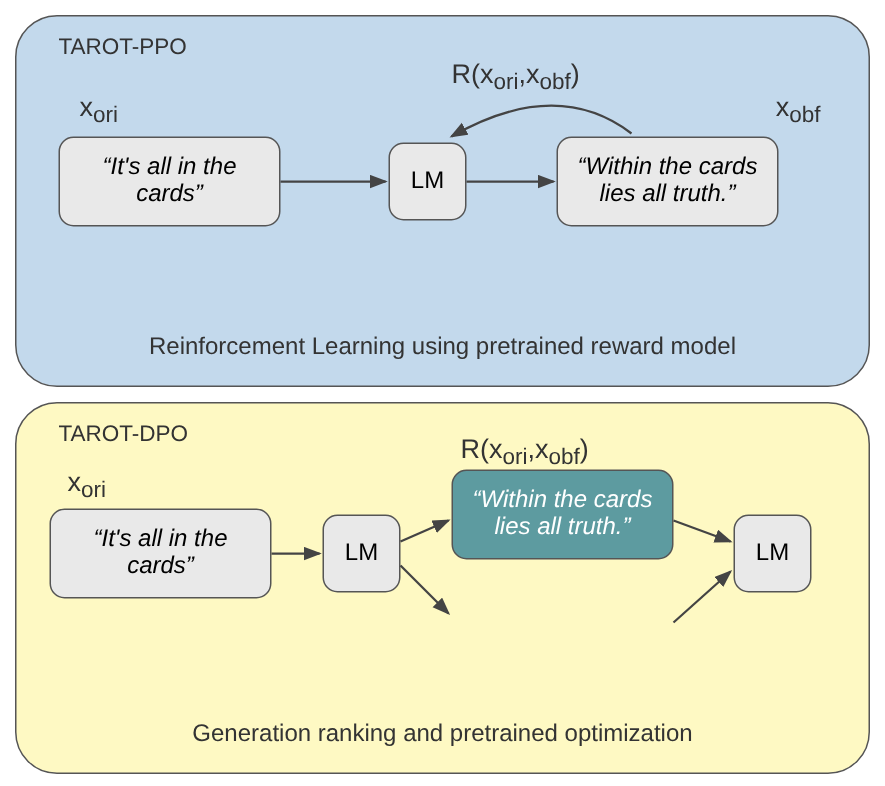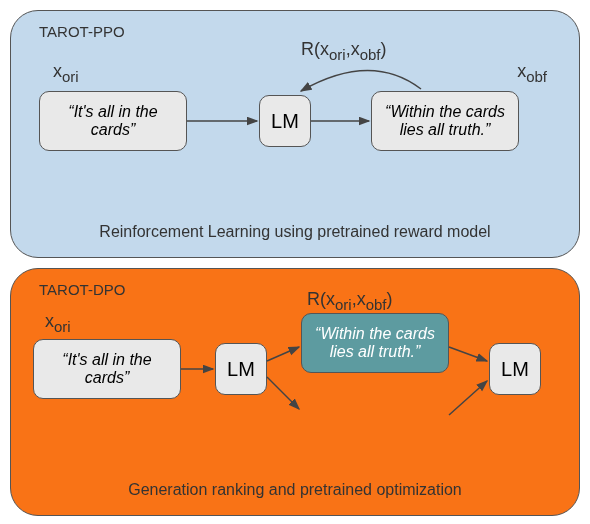--- a/index.html
+++ b/index.html
@@ -16,21 +16,21 @@
     position: relative;
     padding: 18px 22px 18px 22px;
     margin-bottom: 10px;
   }
   .panel-ppo {
     background: #c3d9ec;
     height: 248px;
     padding-left: 48px;
   }
   .panel-dpo {
-    background: #f97316;
+    background: #fef9c3;
     height: 248px;
   }
   .panel-title {
     position: absolute;
     left: 28px;
     top: 12px;
     font-size: 15px;
     color: #333;
   }
   .label-small {
@@ -46,21 +46,21 @@
     display: flex;
     align-items: center;
     justify-content: center;
     text-align: center;
     font-size: 16px;
     padding: 6px;
   }
   .box-lm {
     width: 52px;
     height: 52px;
-    font-size: 20px;
+    font-size: 16px;
   }
   .box-text {
     width: 148px;
     height: 60px;
     font-style: italic;
   }
   .caption {
     position: absolute;
     left: 0;
     right: 0;

